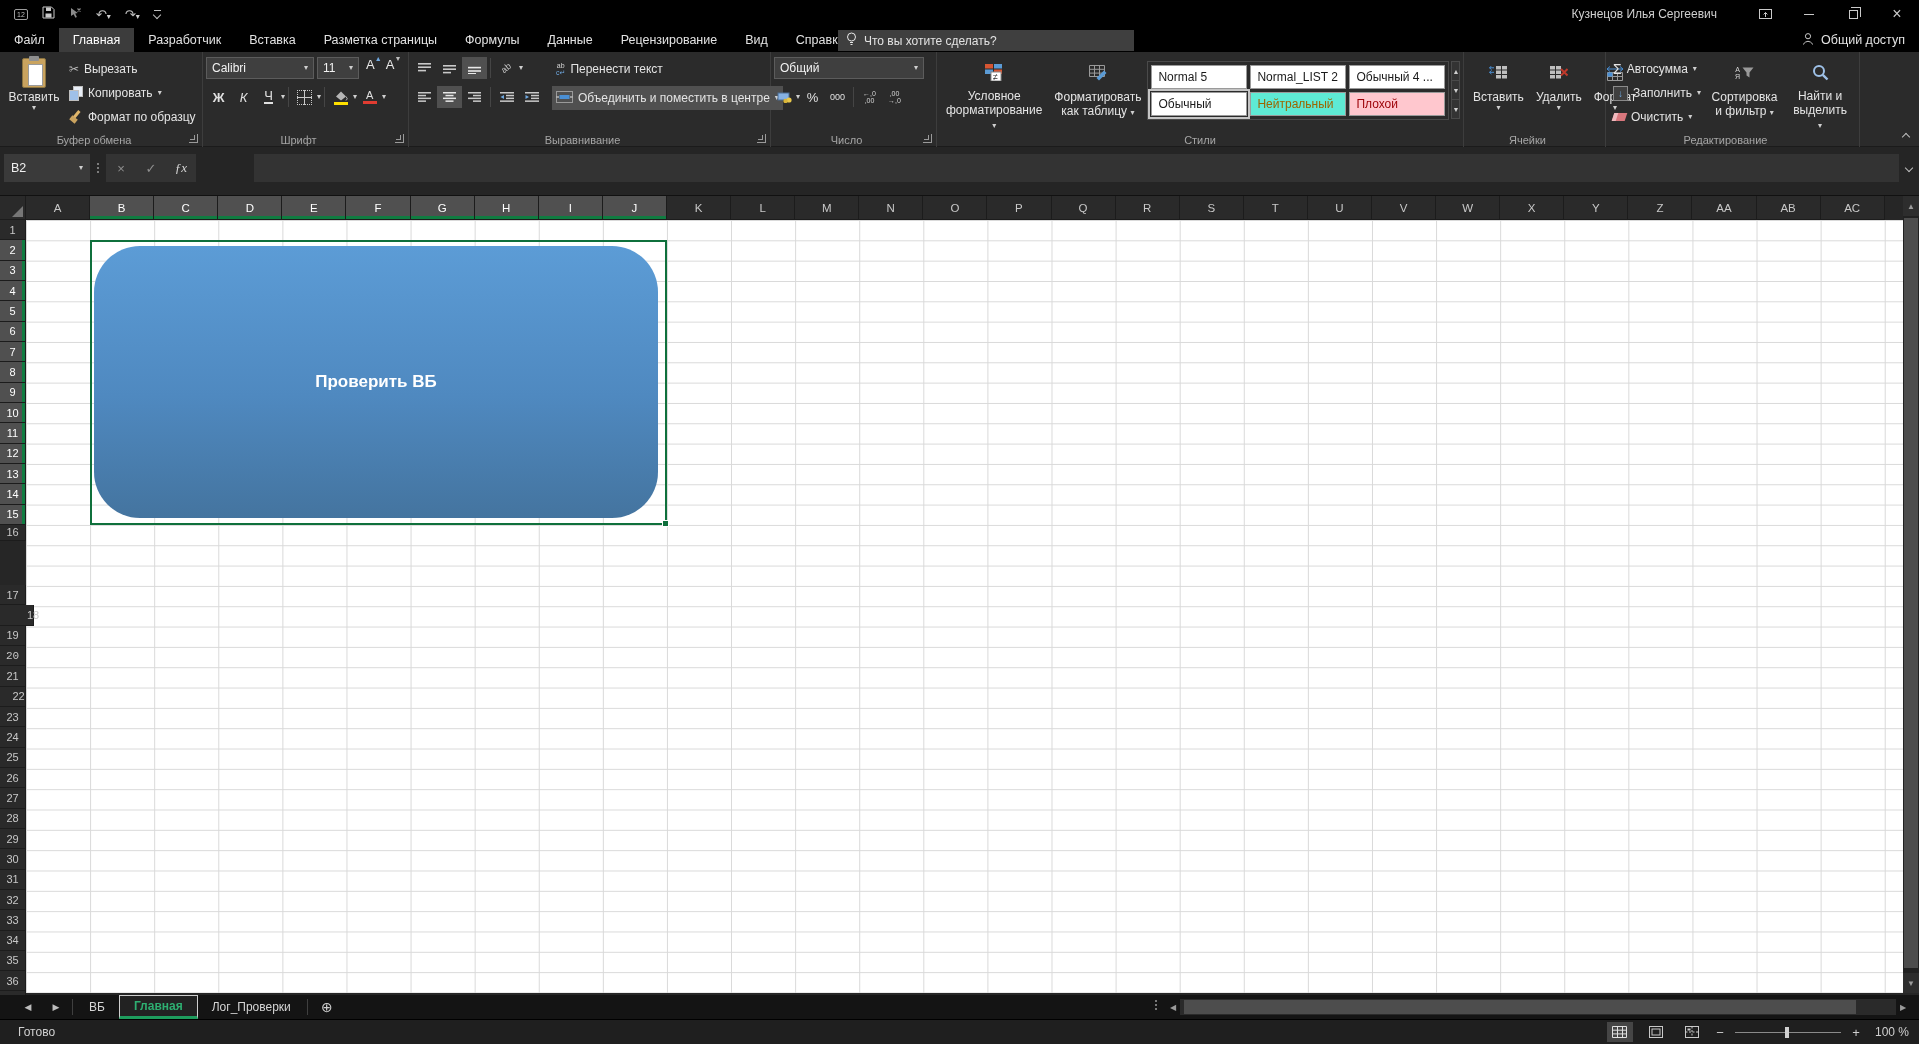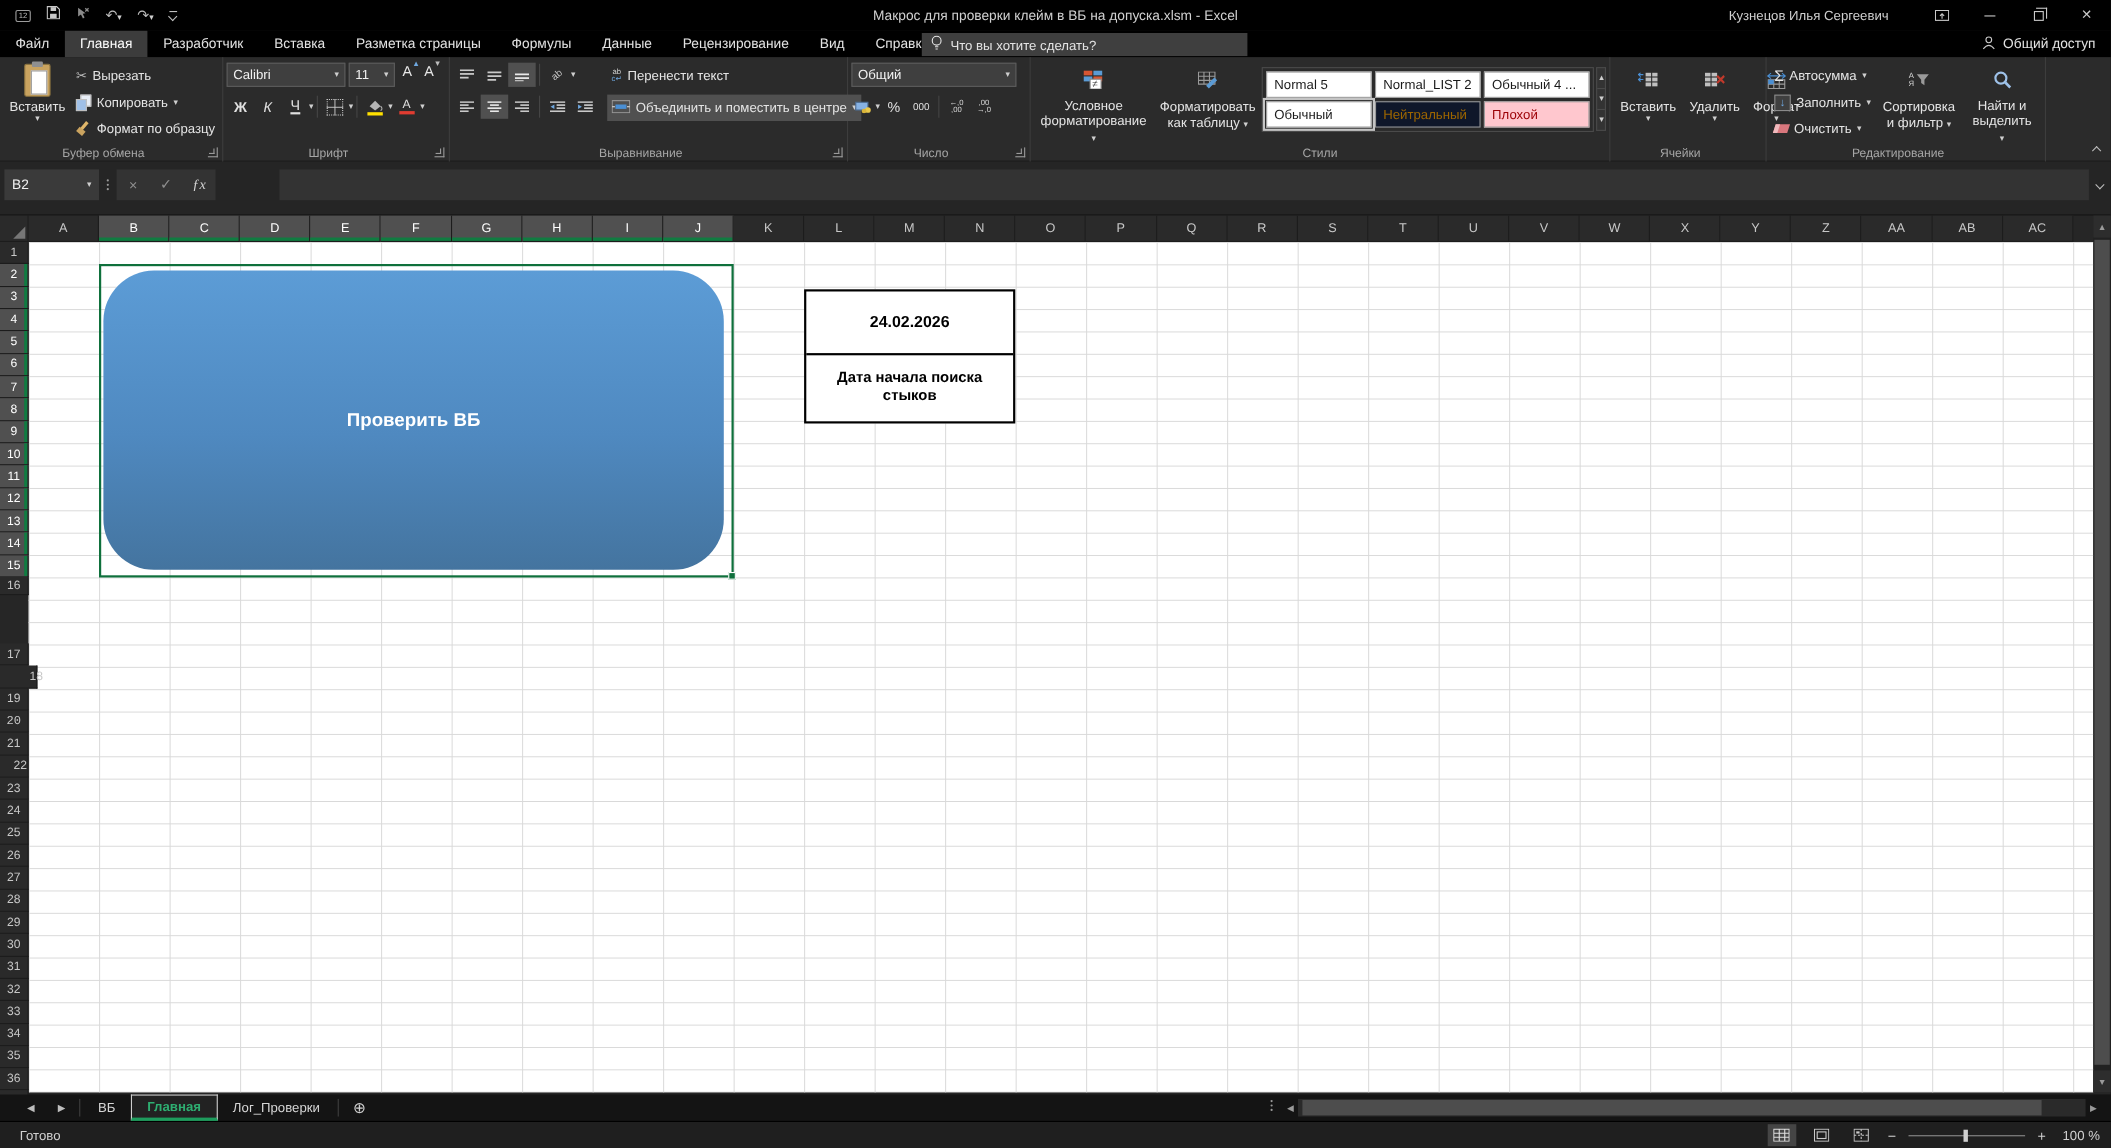--- a/index.html
+++ b/index.html
@@ -69,21 +69,21 @@
     linear-gradient(to right,transparent 6px,#c8c8c8 6px,#c8c8c8 7px,transparent 7px),
     linear-gradient(to bottom,transparent 6px,#c8c8c8 6px,#c8c8c8 7px,transparent 7px);}
   .colorbtn{display:flex;flex-direction:column;align-items:center;line-height:10px;gap:1px;}
   .colorbtn .bar{width:14px;height:3px;}
   .ic-eraser{width:13px;height:8px;background:#d9777d;transform:skewX(-18deg);border-left:4px solid #efb9bd;}
   .boxic{width:15px;height:15px;border:1px solid #8a8a8a;background:#3f3f3f;display:flex;align-items:center;justify-content:center;color:#6fa8e0;font-size:10px;}
   .ic-sortaz{display:flex;align-items:center;gap:2px;}
   .az{font-size:7px;line-height:7px;color:#d8d8d8;text-align:center;}
   .stylegal{display:grid;grid-template-columns:repeat(3,96px);grid-auto-rows:24px;gap:3px;background:#2b2b2b;border:1px solid #4a4a4a;padding:3px;align-self:flex-start;margin-top:6px;}
   .stybtn{background:#fff;color:#1a1a1a;font-size:12px;display:flex;align-items:center;padding:0 6px;border:1px solid #9a9a9a;white-space:nowrap;overflow:hidden;}
-  .stybtn.neutral{background:#0f172a;color:#9c6500;}
+  .stybtn.neutral{background:#5eead4;color:#9c6500;}
   .stybtn.bad{background:#ffc7ce;color:#9c0006;}
   .stybtn.selected{outline:2px solid #c4c4c4;outline-offset:1px;}
   .galscroll{width:16px;display:flex;flex-direction:column;margin:6px 0 0 2px;border:1px solid #4a4a4a;background:#333;}
   .galscroll div{flex:1;display:flex;align-items:center;justify-content:center;font-size:7px;color:#cfcfcf;border-bottom:1px solid #4a4a4a;}
   .ribcollapse{position:absolute;right:10px;bottom:6px;}
 
   
   .fbar{position:absolute;left:0;top:147px;width:1919px;height:49px;background:#252525;border-bottom:1px solid #111;}
   .fbar-in{position:absolute;left:4px;top:7px;height:28px;display:flex;align-items:center;}
   .namebox{width:86px;height:28px;background:#3a3a3a;display:flex;align-items:center;justify-content:space-between;padding:0 7px;font-size:12.5px;color:#f0f0f0;}
@@ -160,21 +160,20 @@
             <path d="M2 1 L2 9 L4.6 7.2 L6.4 10.8 L7.9 10 L6.2 6.6 L8.8 6 Z" fill="#8a8a8a"></path>
             <path d="M8.5 1.5 l3 3 M11.5 1.5 l-3 3" stroke="#8a8a8a" stroke-width="1.2"></path>
           </svg></span>
       <span class="g">↶<span class="car">▾</span></span>
       <span class="g">↷<span class="car">▾</span></span>
       <span class="qat-custom">
           <span class="bar"></span>
           <span class="chev down"></span>
         </span>
     </div>
-    <div class="tb-title">Макрос для проверки клейм в ВБ на допуска.xlsm  -  Excel</div>
     <div class="tb-right">
       <span class="tb-user">Кузнецов Илья Сергеевич</span>
       <span class="winbtn">
           <svg width="13" height="11">
             <rect x="0.5" y="0.5" width="12" height="9" fill="none" stroke="#c9c9c9"></rect>
             <path d="M6.5 8 V3.6 M4.6 5.4 l1.9 -1.9 1.9 1.9" stroke="#c9c9c9" fill="none"></path>
           </svg>
         </span>
       <span class="winbtn">
           <span class="ic-min"></span>
@@ -674,28 +673,20 @@
       </div>
 
     <div class="selrect">
       <span class="selhandle"></span>
     </div>
 
     <div class="shape">
       <span>Проверить ВБ</span>
     </div>
 
-    <div class="datebox">
-      <div class="cell1">
-          <span>24.02.2026</span>
-        </div>
-      <div class="cell2">
-          <span>Дата начала поиска стыков</span>
-        </div>
-    </div>
 
     <div class="vscroll">
       <span class="arr" style="top:0;">▲</span>
       <span class="vthumb"></span>
       <span class="arr" style="bottom:0;">▼</span>
     </div>
   </div>
 
   <div class="tabbar">
     <span class="tnav" style="margin-left:14px;">◀</span>

